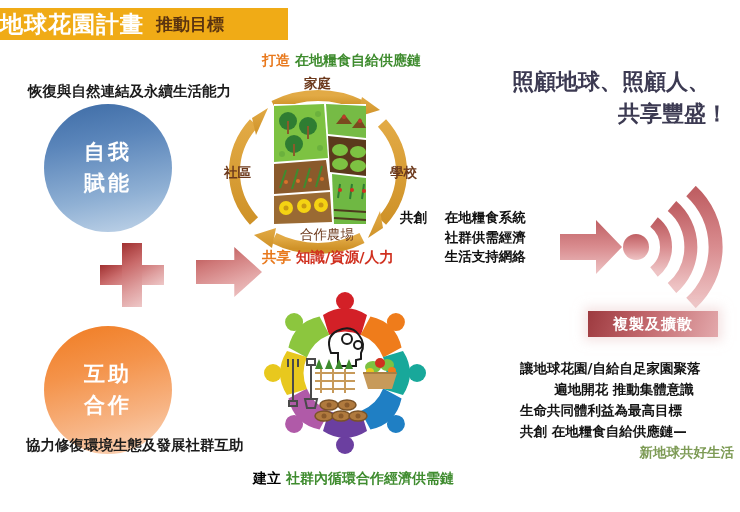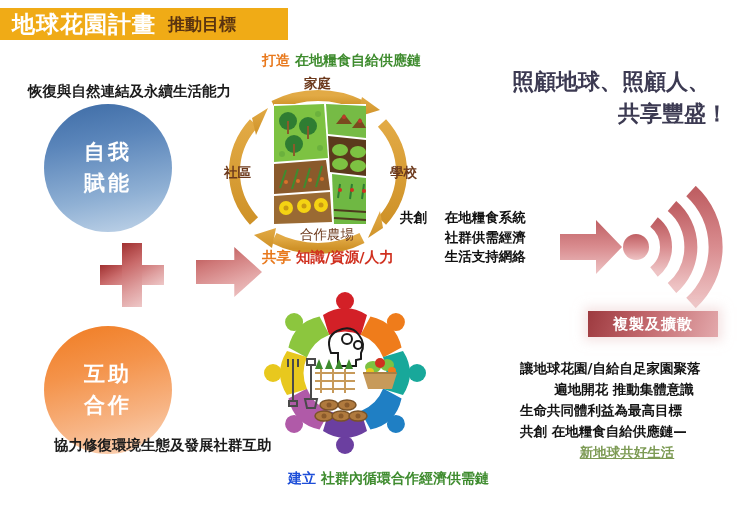--- a/index.html
+++ b/index.html
@@ -13,31 +13,31 @@
   #stage{position:relative;width:740px;height:512px;overflow:hidden;background:#fff;}
 
   
   .header-band{
     position:absolute;left:0;top:8px;width:288px;height:32px;
     background:#f0ab16;
     display:flex;align-items:center;
   }
   .header-main{
     color:#ffffff;font-size:23px;font-weight:bold;letter-spacing:1px;
-    margin-left:12px;line-height:1;
+    margin-left:0;line-height:1;
   }
   .header-sub{
     color:#5b3410;font-size:17px;font-weight:bold;margin-left:12px;line-height:1;
   }
 
   
   .txt{position:absolute;white-space:nowrap;line-height:1.28;}
 
   .cap-left-top{left:28px;top:82px;font-size:14.5px;color:#1b1b1b;font-weight:bold;}
-  .cap-left-bot{left:26px;top:436px;font-size:14.5px;color:#1b1b1b;font-weight:bold;margin-left:28px;}
+  .cap-left-bot{left:26px;top:436px;font-size:14.5px;color:#1b1b1b;font-weight:bold;}
 
   
   .circle{
     position:absolute;border-radius:50%;
     display:flex;flex-direction:column;align-items:center;justify-content:center;
     color:#ffffff;font-weight:bold;font-size:21px;letter-spacing:3px;
   }
   .circle span{line-height:1.5;}
   .circle-blue{
     left:44px;top:104px;width:128px;height:128px;
@@ -83,21 +83,21 @@
   
   .hl-build{left:262px;top:52px;font-size:14px;font-weight:bold;}
   .hl-build .o{color:#e8791d;}
   .hl-build .g{color:#3f8c2f;}
 
   .hl-share{left:262px;top:248px;font-size:14.5px;font-weight:bold;}
   .hl-share .o{color:#e8791d;}
   .hl-share .r{color:#d0301f;}
 
   .hl-establish{left:253px;top:470px;font-size:14px;font-weight:bold;}
-  .hl-establish .o{color:#1d4ed8;margin-left:35px;}
+  .hl-establish .o{color:#000000;}
   .hl-establish .g{color:#3f8c2f;}
 
   
   .wheel{position:absolute;left:255px;top:283px;width:180px;height:180px;}
   .wheel svg{position:absolute;left:0;top:0;}
 
   
   .blk{position:absolute;font-size:13.5px;font-weight:bold;color:#111;line-height:1.45;}
   .blk .tag{display:inline-block;vertical-align:top;width:40px;}
   .blk .body{display:inline-block;vertical-align:top;}
@@ -130,21 +130,21 @@
     position:absolute;left:520px;top:358px;width:214px;
     font-size:13.5px;font-weight:bold;color:#141414;line-height:1.55;text-align:right;
   }
   .rpara div{white-space:nowrap;}
   .rpara .g{color:#7d9b55;}
   .rpara .r1{text-align:left;}
   .rpara .r2{text-align:center;padding-right:6px;}
   .rpara .r3{text-align:left;}
   .rpara .r4{text-align:left;}
   .rpara .r5{text-align:left;}
-  .rpara .r6{text-align:center;text-decoration:underline;}
+  .rpara .r6{text-align:right;}
 </style>
 </head>
 <body>
 
 <div id="stage">
 
   <div class="header-band">
     <span class="header-main">地球花園計畫</span>
     <span class="header-sub">推動目標</span>
   </div>

